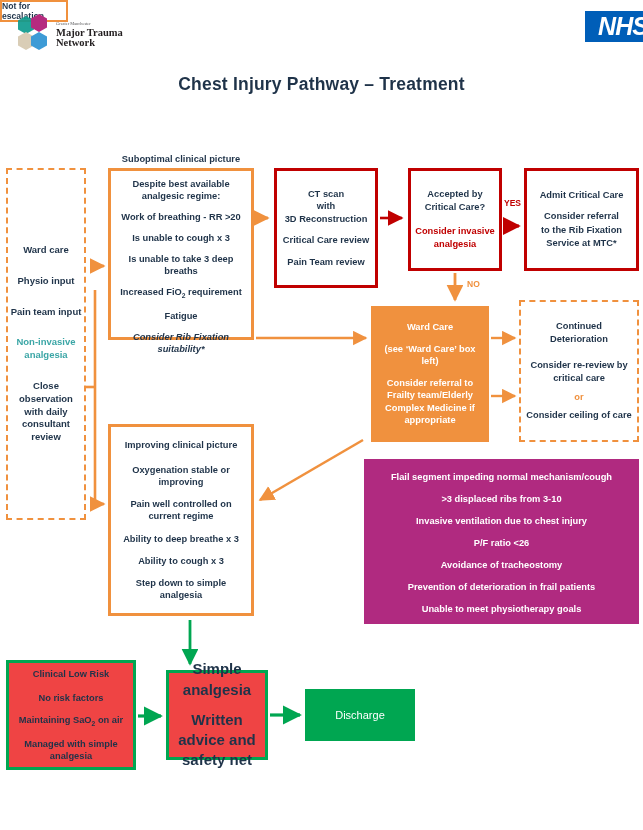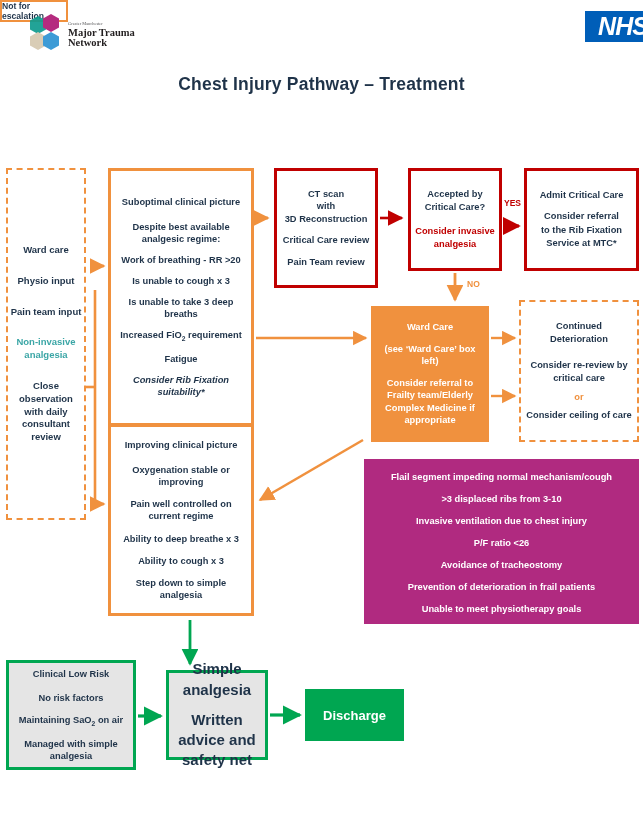--- a/index.html
+++ b/index.html
@@ -9,21 +9,21 @@
     width: 643px; height: 830px;
     background:#ffffff;
     font-family: "Liberation Sans", sans-serif;
     color:#1F3349;
     position:relative;
     overflow:hidden;
   }
   .page { position:relative; width:643px; height:830px; }
 
   
-  #logo-gm { position:absolute; left:24px; top:12px; width:120px; height:44px; }
+  #logo-gm { position:absolute; left:12px; top:12px; width:120px; height:44px; }
   #nhs-logo {
     position:absolute; left:553px; top:11px; width:76px; height:31px;
     background:#005EB8; color:#fff;
     font-family:"Liberation Sans", sans-serif;
     font-weight:bold; font-style:italic;
     font-size:25px; letter-spacing:-1px;
     display:flex; align-items:center; justify-content:center;margin-left:32px;
   }
   #page-title {
     position:absolute; left:0; top:74px; width:643px;
@@ -34,34 +34,34 @@
   
   .box { position:absolute; }
   .box .bx-title { font-weight:bold; }
   .lines { display:flex; flex-direction:column; align-items:center; justify-content:center; height:100%; }
   .lines > div { width:100%; text-align:center; }
 
   .orange-dashed { border:2.5px dashed #F0913E; background:#fff; }
   .orange-solid  { border:3px solid #F0913E; background:#fff; }
   .orange-fill   { background:#F0913E; color:#fff; border:none; }
   .red-solid     { border:3px solid #C00000; background:#fff; }
-  .green-solid   { border:3.5px solid #00A651; background:#e5e5e5; }
+  .green-solid   { border:3.5px solid #00A651; background:#ef4444; }
   .green-fill    { background:#00A651; color:#fff; border:none; }
   .purple-fill   { background:#B02A80; color:#fff; border:none; }
 
   .t-teal  { color:#3BA6A6; }
   .t-red   { color:#C00000; }
   .t-orange{ color:#F0913E; }
   .it { font-style:italic; }
 
   
   #ward-care-left { left:6px;  top:168px; width:80px;  height:352px; padding:6px 2px; }
   #ward-care-left .lines > div { font-size:9.5px; font-weight:bold; line-height:1.35; margin:9px 0; }
 
-  #suboptimal { left:108px; top:168px; width:146px; height:258px; padding:8px 6px; }
+  #suboptimal { left:108px; top:168px; width:146px; height:172px; padding:8px 6px; }
   #suboptimal .lines > div { font-size:9.3px; font-weight:bold; line-height:1.3; margin:4.5px 0; }
   #suboptimal .bx-title { font-size:10.5px; margin-bottom:8px !important; }
 
   #ct-scan { left:274px; top:168px; width:104px; height:120px; padding:6px 4px; }
   #ct-scan .lines > div { font-size:9.3px; font-weight:bold; line-height:1.35; }
   #ct-scan .sp { margin-top:9px !important; }
 
   #accepted-cc { left:408px; top:168px; width:94px; height:103px; padding:6px 4px; }
   #accepted-cc .lines > div { font-size:9.3px; font-weight:bold; line-height:1.4; }
   #accepted-cc .sp { margin-top:10px !important; }
@@ -96,23 +96,23 @@
   #rib-criteria .bx-title { font-size:10px; margin-bottom:8px !important; }
 
   #low-risk { left:6px; top:660px; width:130px; height:110px; padding:8px 6px; }
   #low-risk .lines > div { font-size:9.3px; font-weight:bold; line-height:1.3; margin:5px 0; }
   #low-risk .bx-title { font-size:10.3px; margin-bottom:7px !important; }
 
   #simple-analgesia { left:166px; top:670px; width:102px; height:90px; padding:6px 5px; }
   #simple-analgesia .lines > div { font-size:15px; font-weight:bold; line-height:1.35; margin:5px 8px; }
 
   #discharge {
-    left:305px; top:689px; width:99px; height:52px;
+    left:305px; top:689px; width:110px; height:52px;
     display:flex; align-items:center; justify-content:center;
-    font-size:13px; font-weight:bold;
+    font-size:11px; font-weight:normal;
   }
 
   
   .conn-label { position:absolute; font-size:8.5px; font-weight:bold; }
   #label-yes { left:504px; top:198px; color:#C00000; }
   #label-no  { left:467px; top:279px; color:#F0913E; }
 
   #svg-connectors { position:absolute; left:0; top:0; width:643px; height:830px; pointer-events:none; }
   sub { font-size:.72em; }
 </style>

